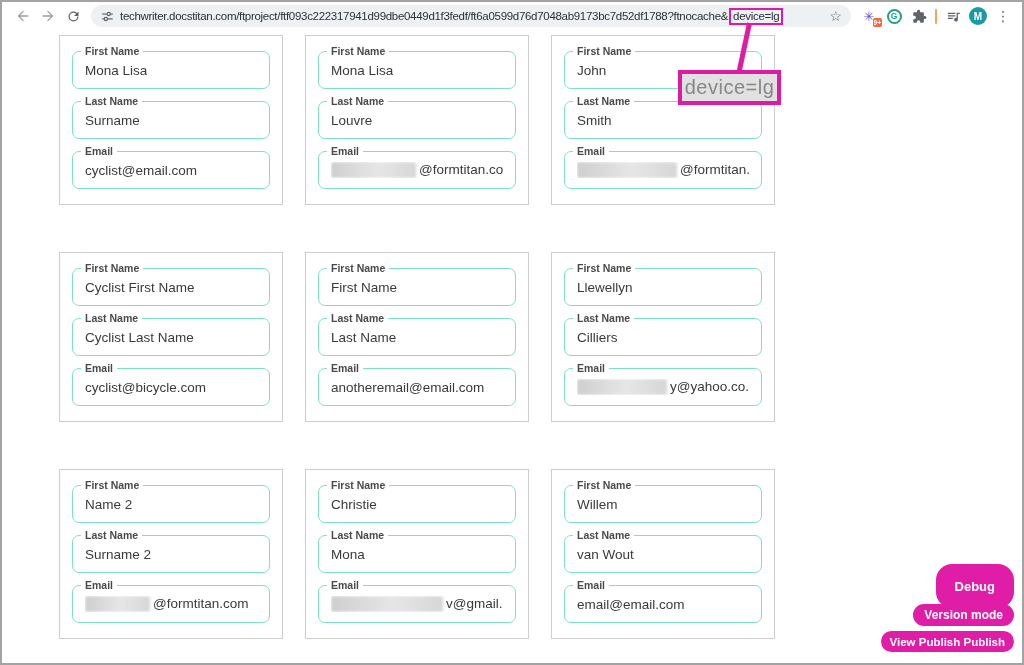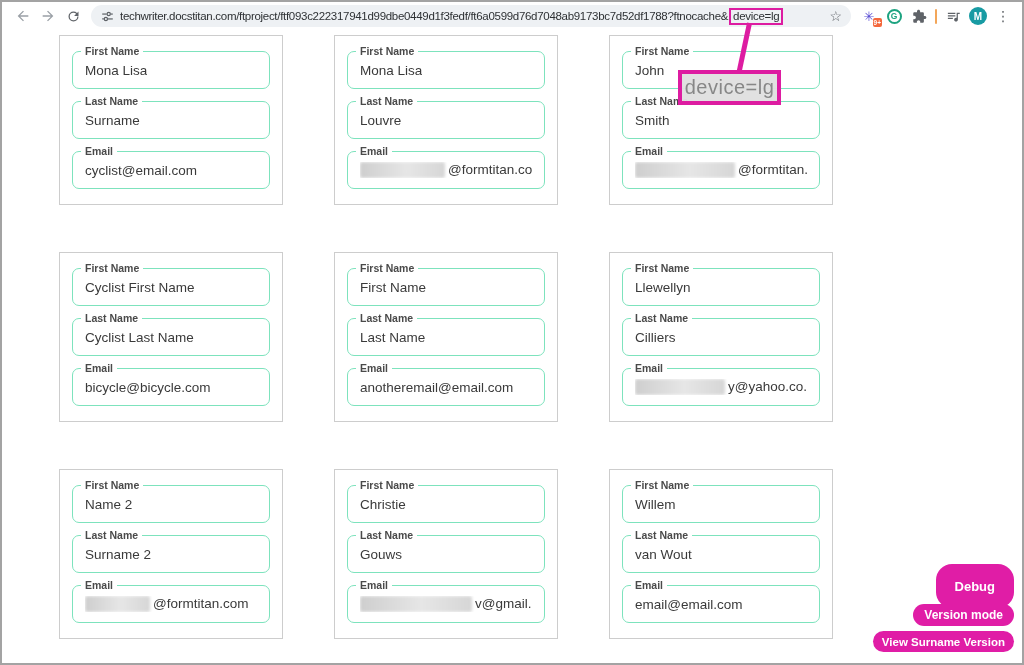--- a/index.html
+++ b/index.html
@@ -44,21 +44,21 @@
   .divider { width: 2px; height: 15px; background: #f3a659; border-radius: 1px; flex: 0 0 auto; }
   .avatar {
     width: 18px; height: 18px; border-radius: 50%; background: #189ba3; color: #fff;
     font-size: 10px; font-weight: 700; display: flex; align-items: center; justify-content: center;
     cursor: pointer; flex: 0 0 auto;
   }
   .dots { font-size: 14px; color: #5f6368; line-height: 1; cursor: pointer; padding: 0 2px; flex: 0 0 auto; }
   
   .content { position: relative; height: 633px; background: #fff; }
   .grid { position: absolute; top: 5px; left: 57px; }
-  .row { display: flex; gap: 51px; margin-bottom: 47px; align-items: flex-end; }
+  .row { display: flex; gap: 22px; margin-bottom: 47px; align-items: flex-end; }
   .card {
     width: 224px; height: 170px; background: #fff;
     border: 1px solid #cdcdcd; padding: 15px 12px 0;
   }
   .field {
     position: relative; height: 38px; border: 1px solid #7de3bd; border-radius: 7px;
     margin-bottom: 12px; display: flex; align-items: center; padding: 0 12px;
     background: #fff; cursor: text;
   }
   .field-label {
@@ -205,21 +205,21 @@
           <div class="field">
             <span class="field-label">First Name</span>
             <span class="field-value">Cyclist First Name</span>
           </div>
           <div class="field">
             <span class="field-label">Last Name</span>
             <span class="field-value">Cyclist Last Name</span>
           </div>
           <div class="field">
             <span class="field-label">Email</span>
-            <span class="field-value">bicycle@bicycle.com</span>
+            <span class="field-value">cyclist@bicycle.com</span>
           </div>
         </div>
 
         <div class="card">
           <div class="field">
             <span class="field-label">First Name</span>
             <span class="field-value">First Name</span>
           </div>
           <div class="field">
             <span class="field-label">Last Name</span>
@@ -263,21 +263,21 @@
           </div>
         </div>
 
         <div class="card">
           <div class="field">
             <span class="field-label">First Name</span>
             <span class="field-value">Christie</span>
           </div>
           <div class="field">
             <span class="field-label">Last Name</span>
-            <span class="field-value">Gouws</span>
+            <span class="field-value">Mona</span>
           </div>
           <div class="field">
             <span class="field-label">Email</span>
             <span class="field-value"><span class="blur-chip w112"></span><span>v@gmail.com</span></span>
           </div>
         </div>
 
         <div class="card">
           <div class="field">
             <span class="field-label">First Name</span>
@@ -295,15 +295,15 @@
       </div>
 
     </div>
   </div>
 
   <div class="callout-line"></div>
   <div class="callout-box">device=lg</div>
 
   <button class="fab fab-debug">Debug</button>
   <button class="fab fab-preview">Version mode</button>
-  <button class="fab fab-publish">View Surname Version</button>
+  <button class="fab fab-publish">View Publish Publish</button>
 
 </div>
 
 </body></html>

